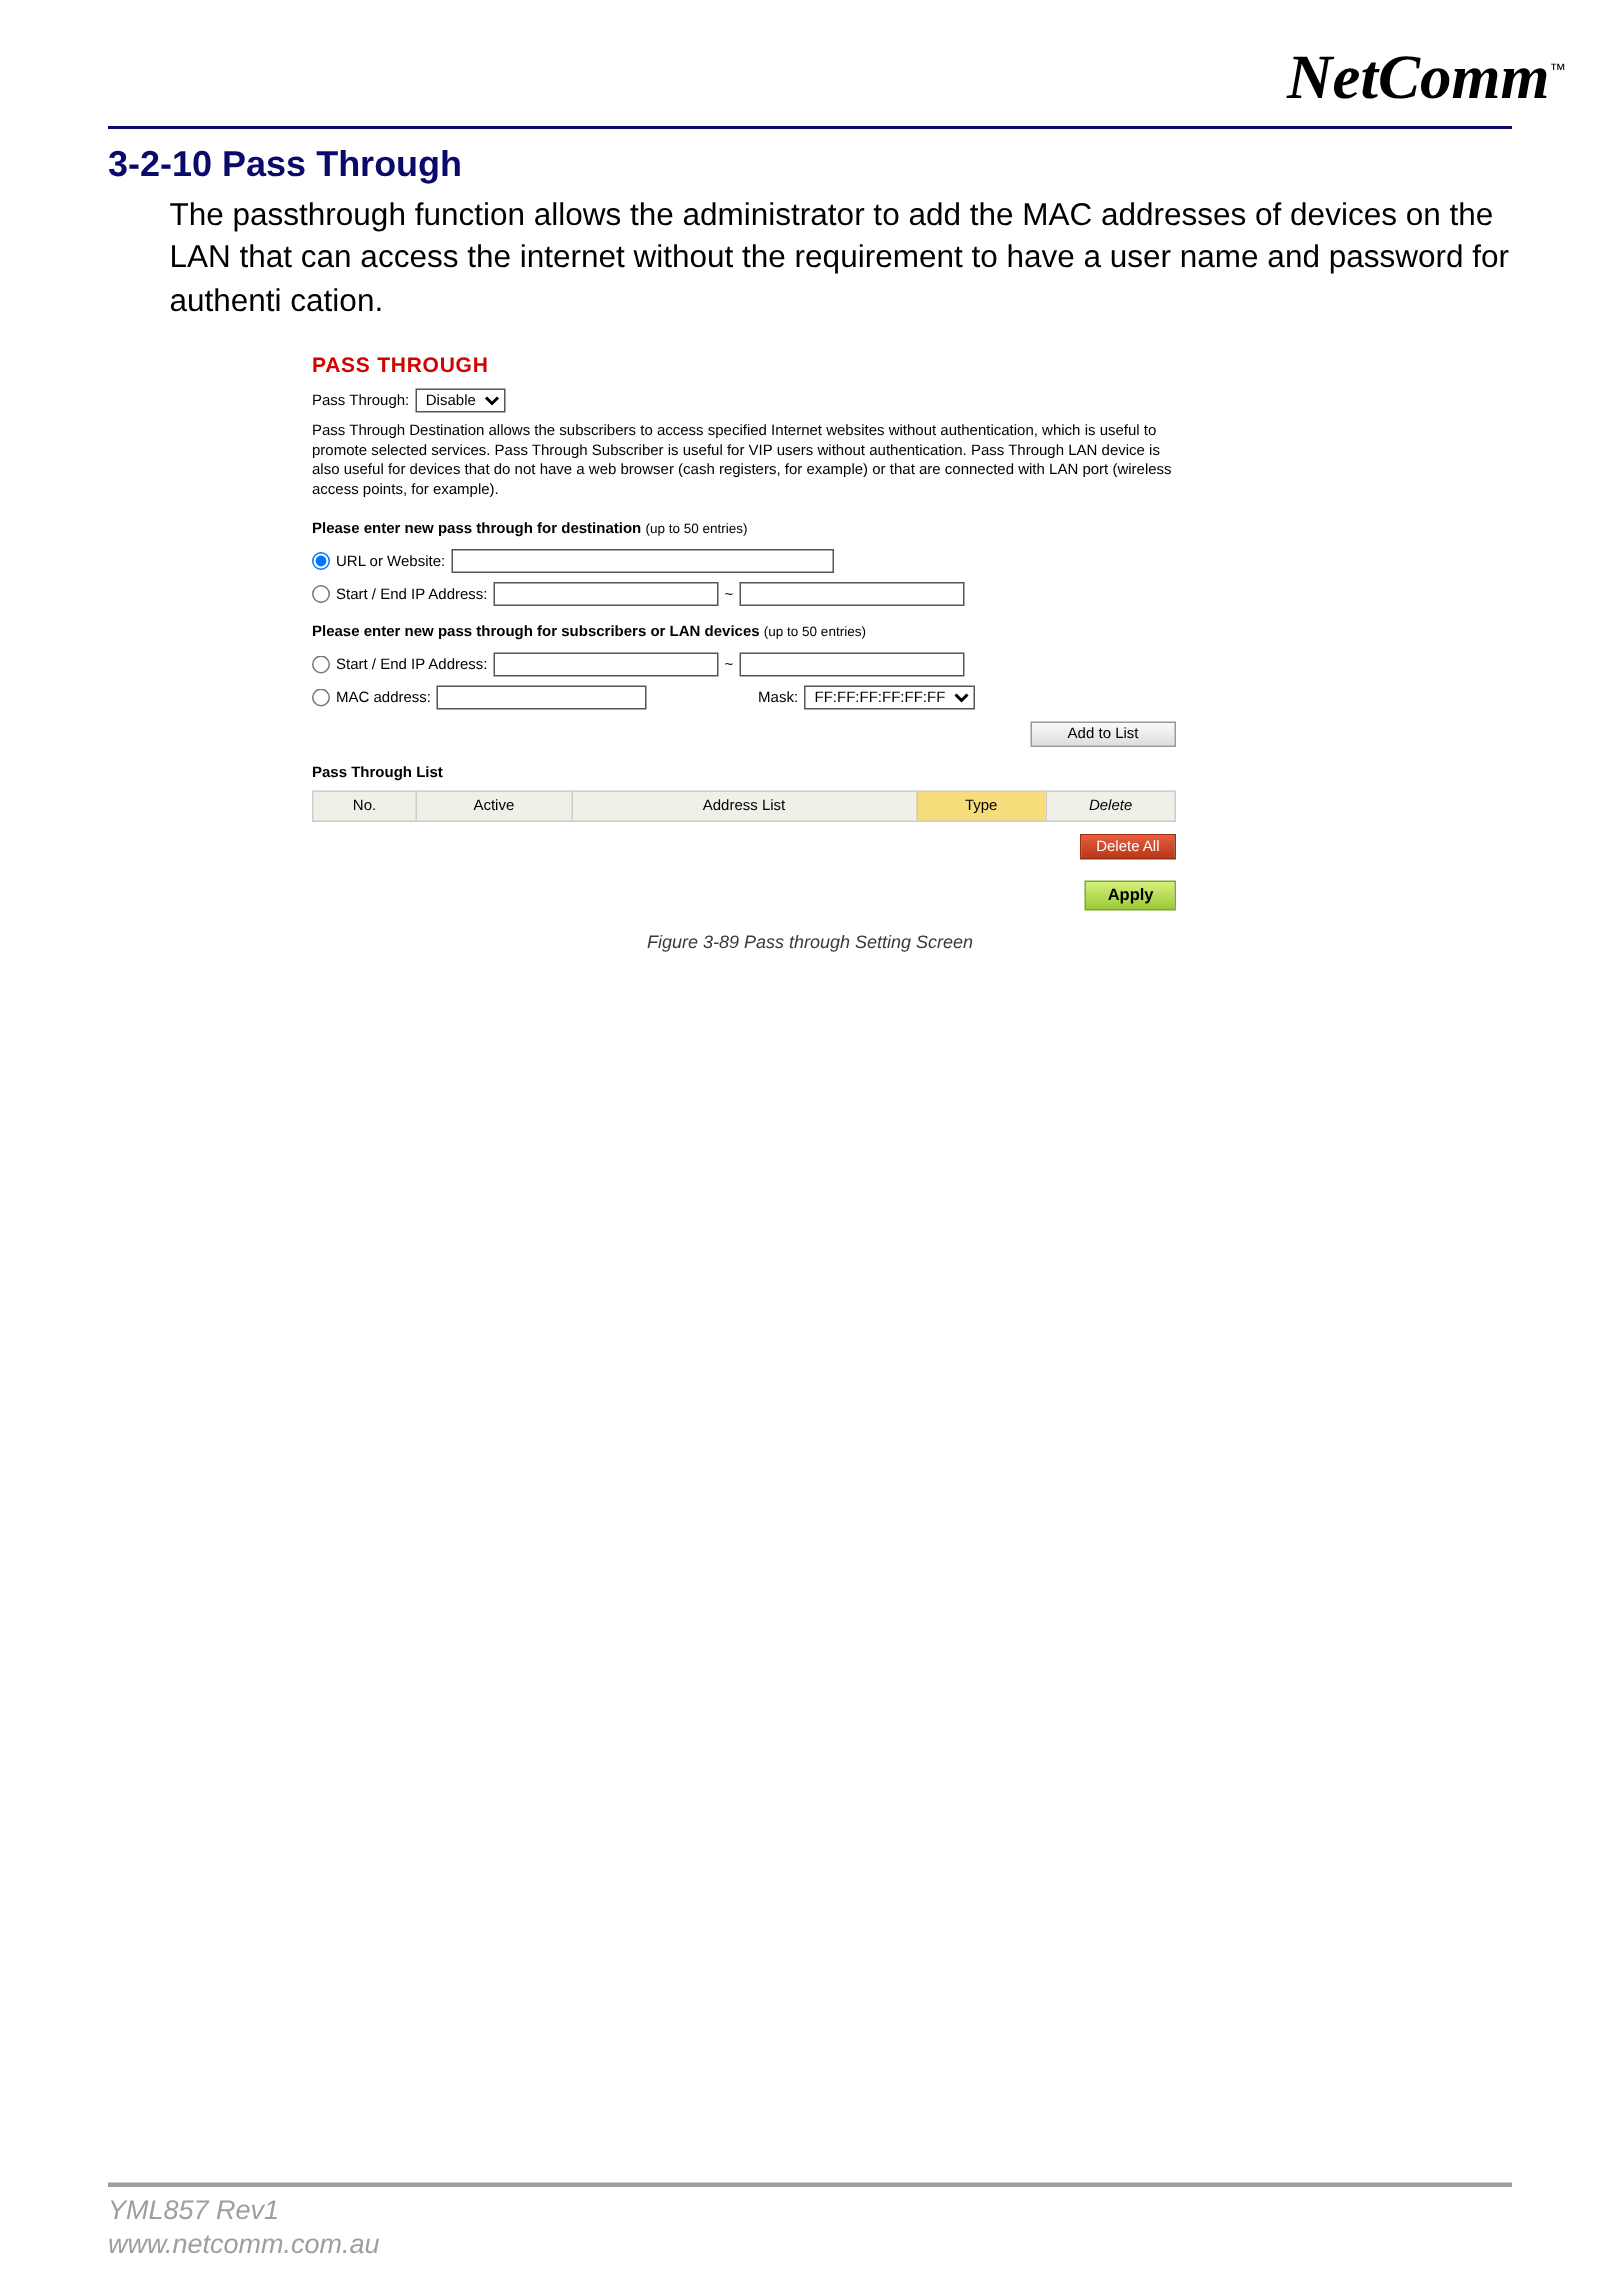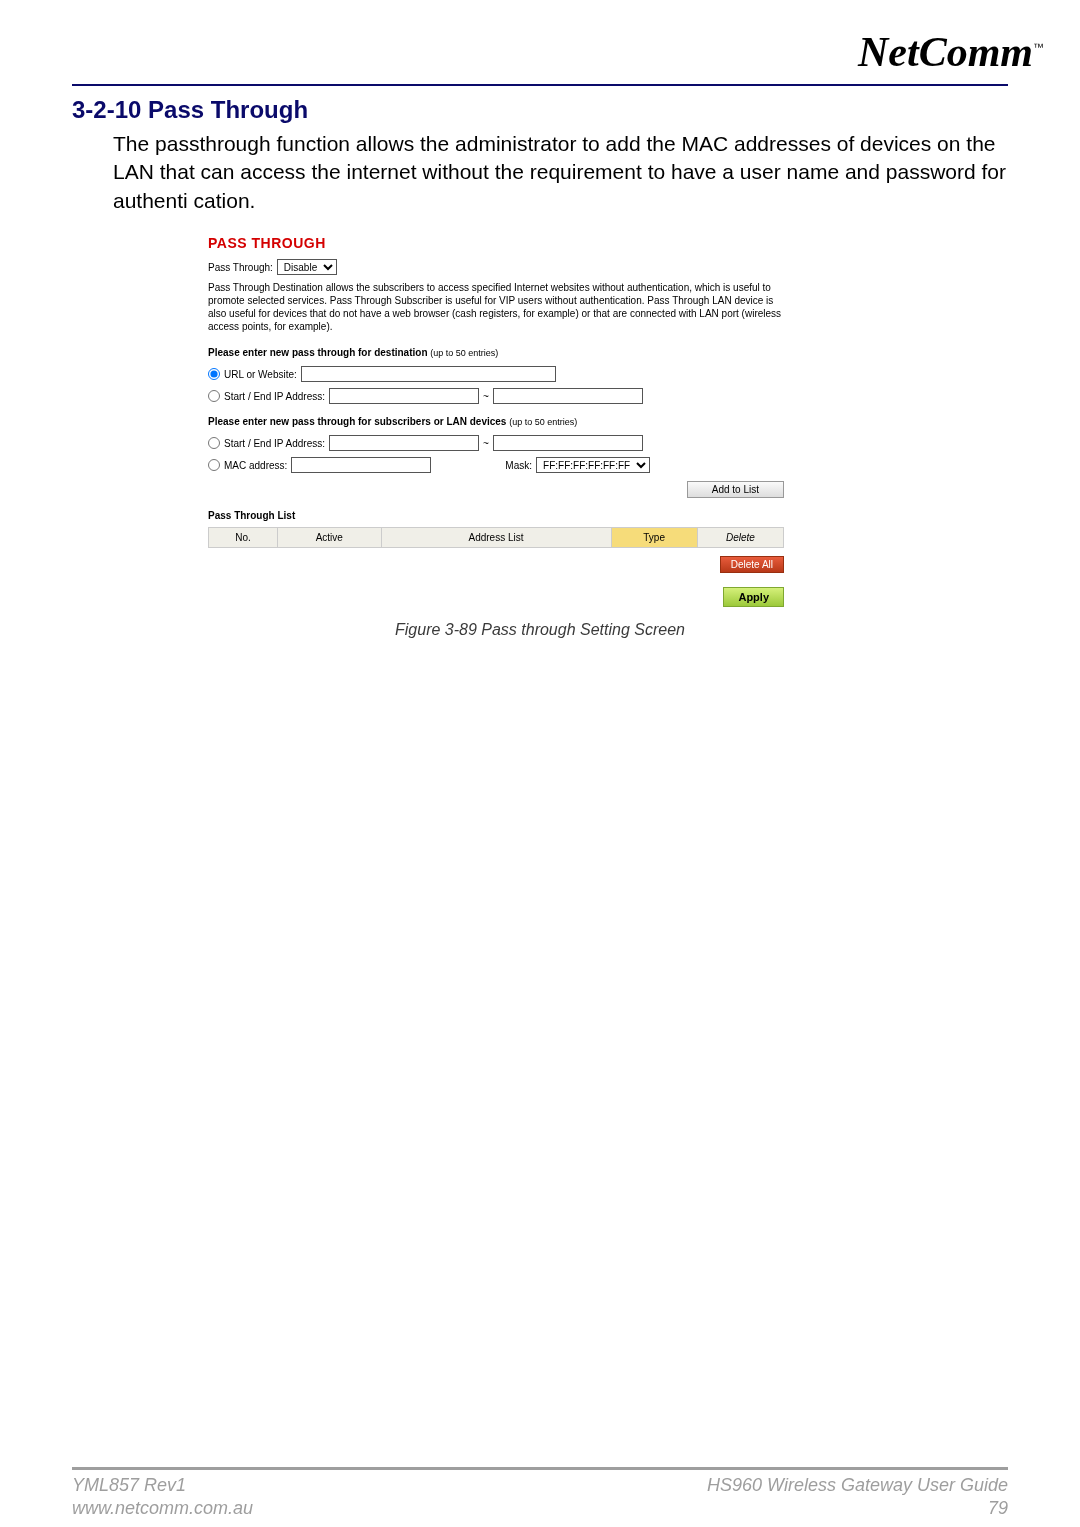--- a/index.html
+++ b/index.html
@@ -174,26 +174,26 @@
       border: 1px solid #7fa830;
       font-size: 11px;
       padding: 3px 14px;
       cursor: pointer;
       font-weight: bold;
     }
     .figure-caption {
       text-align: center;
       font-style: italic;
       color: #3a3a3a;
-      font-size: 16px;
+      font-size: 12px;
       margin-top: 14px;
     }
     .page-footer {
       position: absolute;
-      bottom: 8px;
+      bottom: 20px;
       left: 72px;
       right: 72px;
     }
     .footer-divider {
       border-top: 3px solid #9e9e9e;
       margin-bottom: 4px;
     }
     .footer-row {
       display: flex;
       justify-content: space-between;
@@ -310,18 +310,14 @@
 
 <div class="figure-caption">Figure 3-89 Pass through Setting Screen</div>
 
 <div class="page-footer">
   <div class="footer-divider"></div>
   <div class="footer-row">
     <div class="footer-left">
       <div>YML857 Rev1</div>
       <div>www.netcomm.com.au</div>
     </div>
-    <div class="footer-right">
-      <div>HS960 Wireless Gateway User Guide</div>
-      <div>79</div>
-    </div>
   </div>
 </div>
 
 </body></html>

